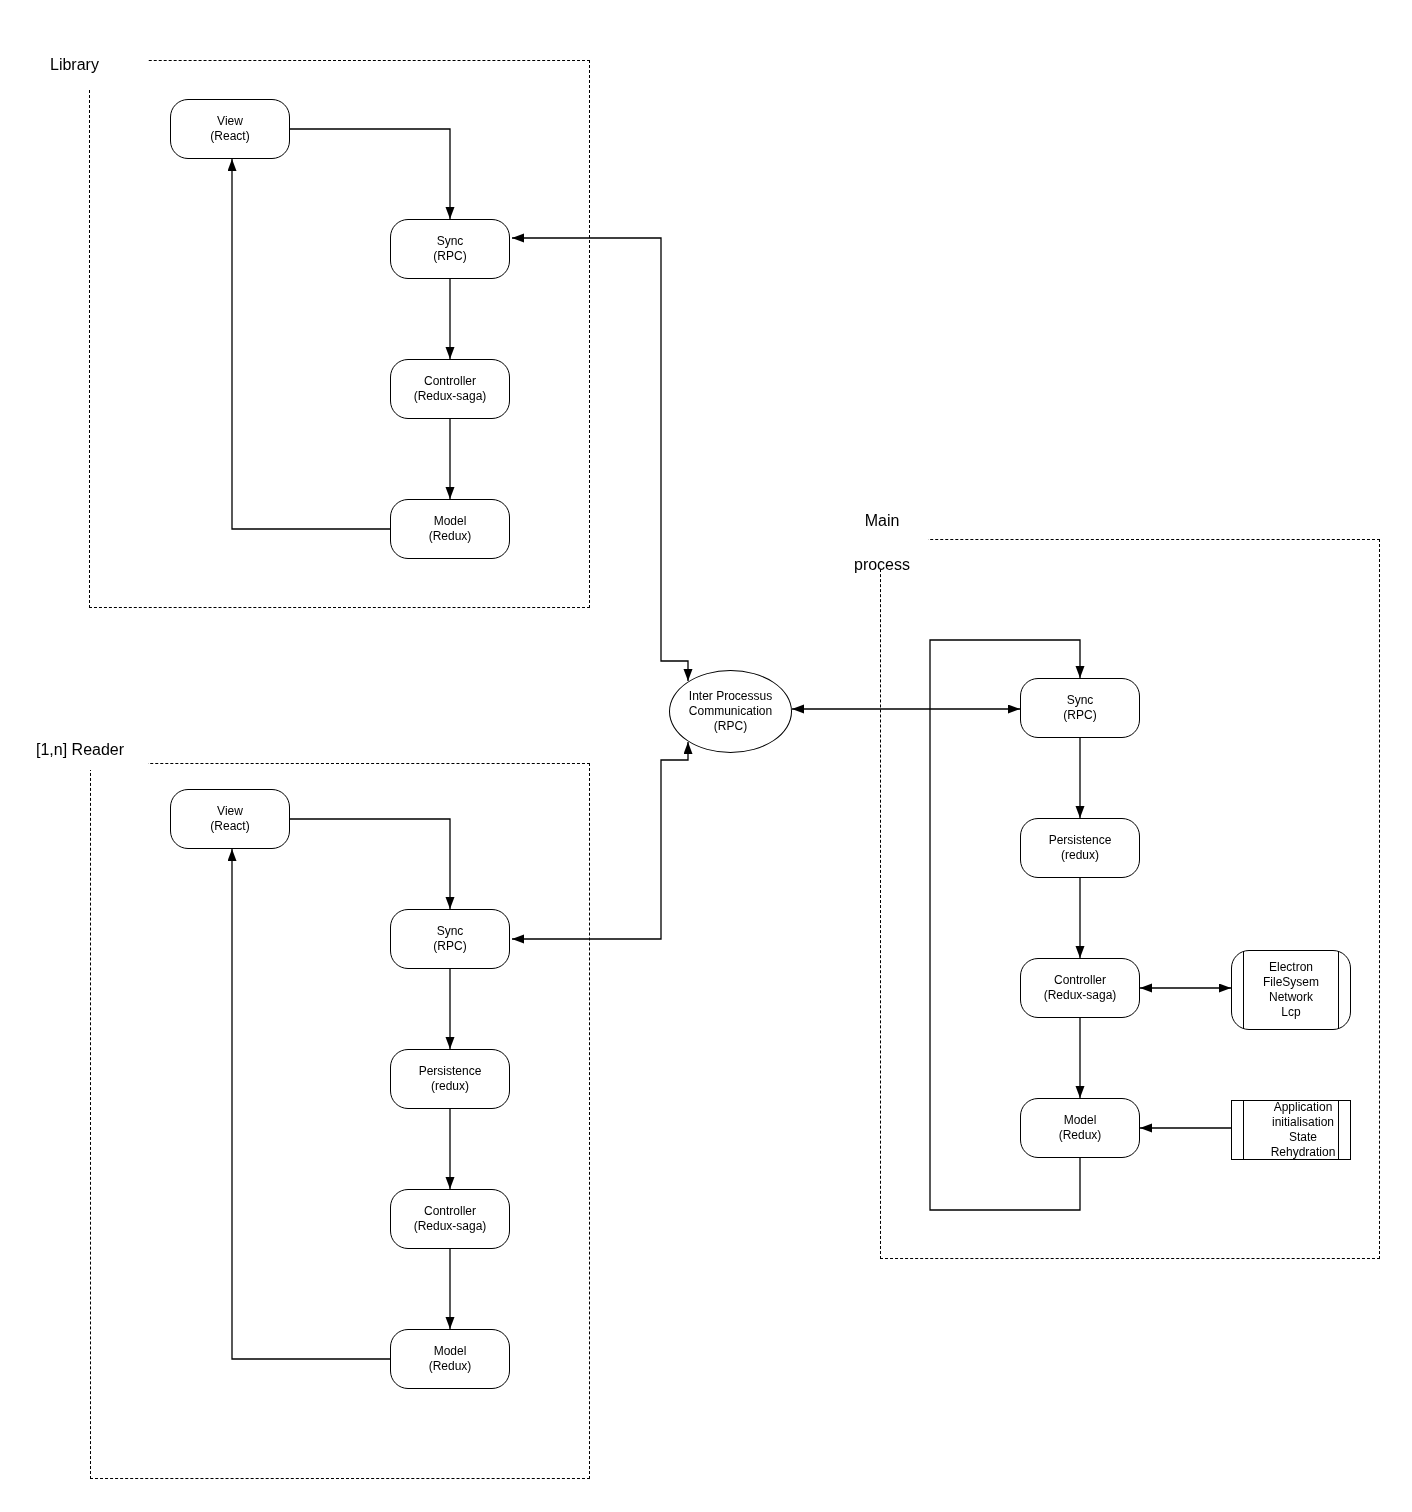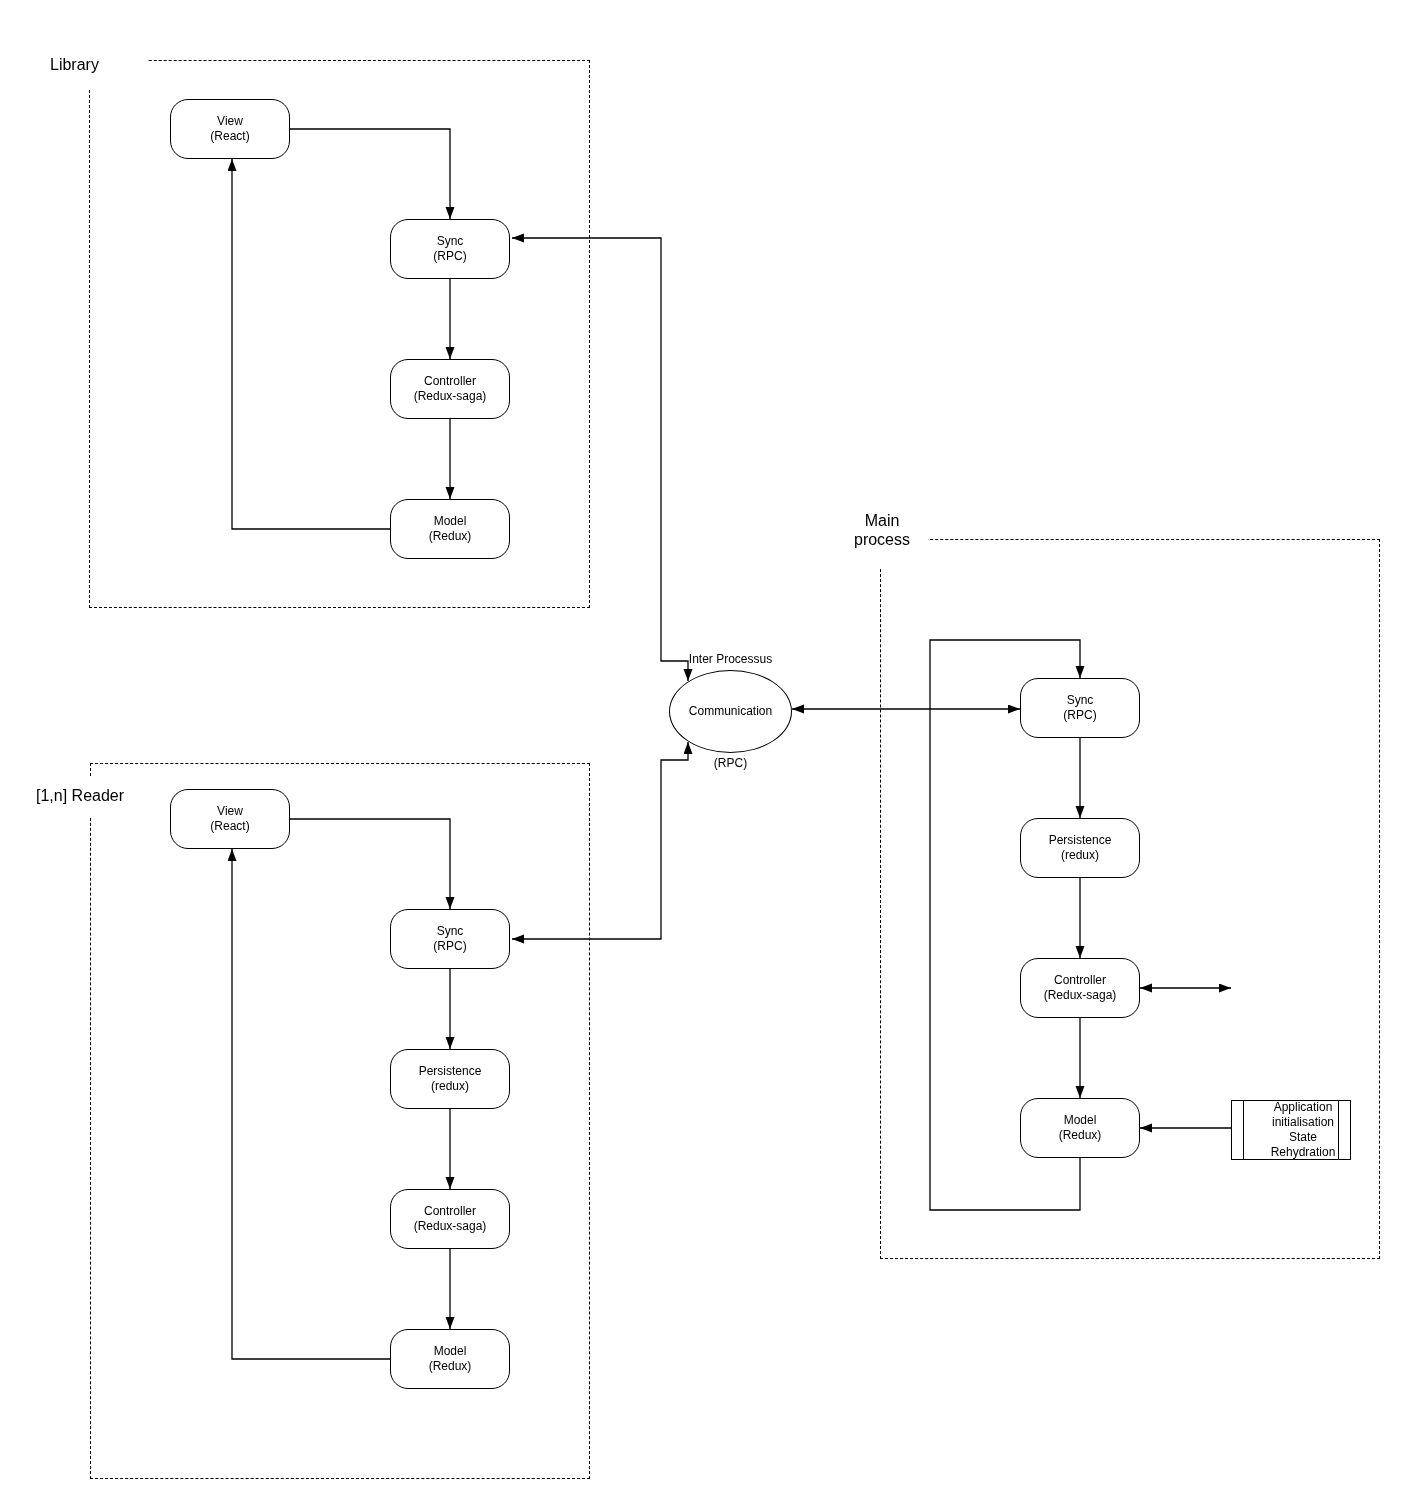--- a/index.html
+++ b/index.html
@@ -60,21 +60,20 @@
     left: 669px; top: 670px;
     width: 123px; height: 83px;
     background: #ffffff;
     border: 1.3px solid #000000;
     border-radius: 50%;
     box-sizing: border-box;
     display: flex;
     flex-direction: column;
     align-items: center;
     justify-content: center;
-    gap: 37px;
   }
   .ellipse .nl { font-size: 12px; line-height: 15px; text-align: center; white-space: nowrap; }
 </style>
 </head>
 <body>
 
 <div class="canvas">
 
   <svg class="wires" width="1412" height="1512" xmlns="http://www.w3.org/2000/svg">
     <defs>
@@ -111,24 +110,24 @@
     <path class="wire" d="M1231,1128 H1140" marker-end="url(#arrE)"></path>
   </svg>
 
   <div class="group" style="left:89px; top:60px; width:501px; height:548px;"></div>
   <div class="group" style="left:90px; top:763px; width:500px; height:716px;"></div>
   <div class="group" style="left:880px; top:539px; width:500px; height:720px;"></div>
 
   <div class="glabel" style="left:50px; top:40px; width:98px; height:50px;">
     <span>Library</span>
   </div>
-  <div class="glabel" style="left:36px; top:776px; width:112px; height:40px;">
+  <div class="glabel" style="left:36px; top:730px; width:112px; height:40px;">
     <span>[1,n] Reader</span>
   </div>
-  <div class="glabel two" style="left:836px; top:511px; width:92px; height:58px;">
+  <div class="glabel two" style="left:836px; top:511px; width:92px; height:58px;gap:25px;">
     <span>Main</span>
     <span>process</span>
   </div>
 
   <div class="node" style="left:170px; top:99px;">
     <div class="nl">View</div>
     <div class="nl">(React)</div>
   </div>
   <div class="node" style="left:390px; top:219px;">
     <div class="nl">Sync</div>
@@ -180,20 +179,28 @@
   </div>
   <div class="node" style="left:1020px; top:958px;">
     <div class="nl">Controller</div>
     <div class="nl">(Redux-saga)</div>
   </div>
   <div class="node" style="left:1020px; top:1098px;">
     <div class="nl">Model</div>
     <div class="nl">(Redux)</div>
   </div>
 
+  <div class="node h80 proc" style="left:1231px; top:950px;">
+    <span class="vbar l"></span>
+    <span class="vbar r"></span>
+    <div class="nl">Electron</div>
+    <div class="nl">FileSysem</div>
+    <div class="nl">Network</div>
+    <div class="nl">Lcp</div>
+  </div>
 
   <div class="node square proc" style="left:1231px; top:1100px;padding-left:38px;">
     <span class="vbar l"></span>
     <span class="vbar r"></span>
     <div class="nl">Application</div>
     <div class="nl">initialisation</div>
     <div class="nl">State</div>
     <div class="nl">Rehydration</div>
   </div>
 

